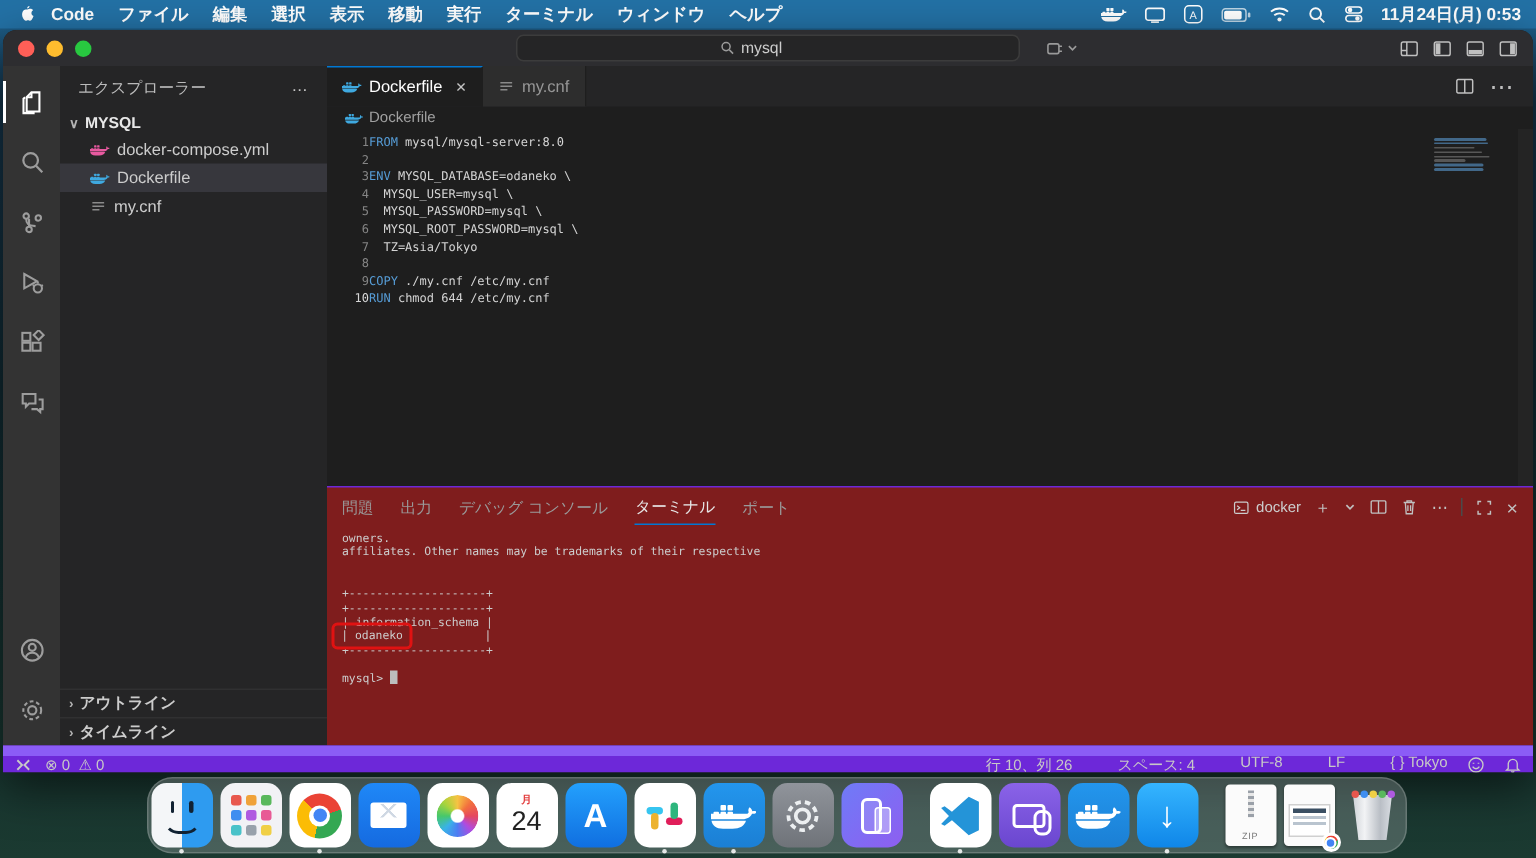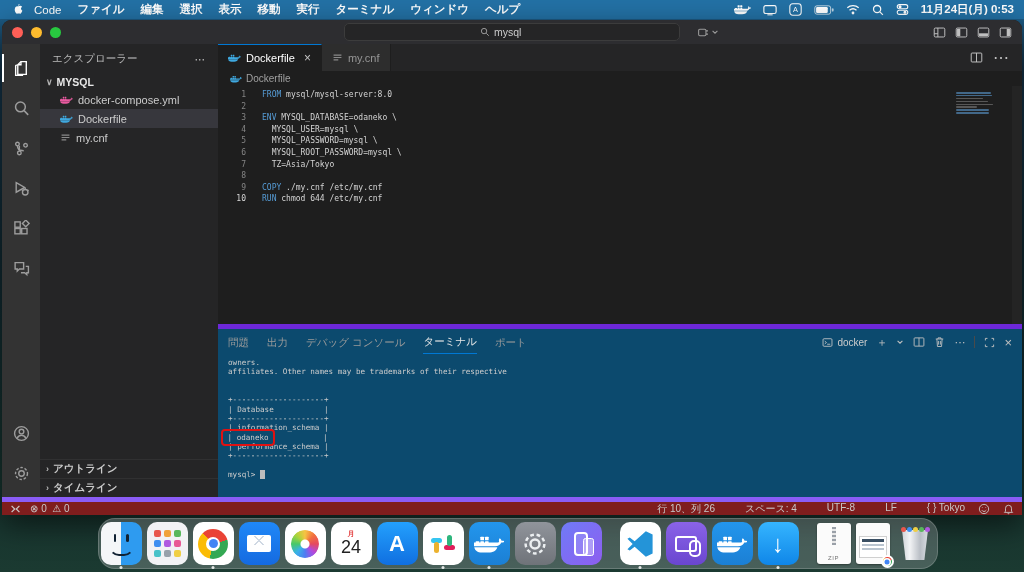--- a/index.html
+++ b/index.html
@@ -4,21 +4,21 @@
 <style>
   * { margin:0; padding:0; box-sizing:border-box; }
   html,body { width:1024px; height:572px; overflow:hidden; font-family:"Liberation Sans", sans-serif; }
   .desktop { position:relative; width:1024px; height:572px;
     background:linear-gradient(180deg,#27709f 0%,#1d5c86 3%,#143247 12%,#102830 45%,#15312e 78%,#1b3a31 100%); }
 
   
   .menubar { position:absolute; top:0; left:0; right:0; height:19px; background:#2371a5;
     display:flex; align-items:center; color:#fff; font-size:11.5px; padding:0 10px; }
   .menubar .apple { width:14px; display:flex; justify-content:center; margin-right:10px; }
-  .menubar .appname { font-weight:normal; margin-right:16px; }
+  .menubar .appname { font-weight:bold; margin-right:16px; }
   .menu-item { margin-right:16px; font-weight:700; white-space:nowrap; }
   .mb-right { margin-left:auto; display:flex; align-items:center; gap:12px; }
   .mb-ico { display:flex; align-items:center; }
   .mb-clock { font-weight:600; white-space:nowrap; }
 
   
   .vswindow { position:absolute; top:20px; left:2px; right:2px; bottom:57px;
     background:#1e1e1e; border-radius:9px 9px 0 0; display:flex; flex-direction:column;
     box-shadow:0 10px 30px rgba(0,0,0,.55); overflow:hidden; }
   .titlebar { height:24px; background:#2d2d30; display:flex; align-items:center; position:relative; flex:0 0 auto; }
@@ -58,44 +58,44 @@
   .tabsrow { height:27px; background:#252526; display:flex; flex:0 0 auto; position:relative; }
   .tab { display:flex; align-items:center; gap:5px; padding:0 10px; font-size:11px; color:#969696; background:#2d2d2d; border-right:1px solid #1e1e1e; }
   .tab.active { background:#1e1e1e; color:#ffffff; border-top:1.5px solid #0078d4; }
   .tab .close { margin-left:4px; color:#c5c5c5; font-size:12px; }
   .tabs-actions { margin-left:auto; display:flex; align-items:center; gap:10px; padding-right:12px; color:#c0c0c0; }
   .breadcrumb { height:15px; background:#1e1e1e; display:flex; align-items:center; gap:4px; padding-left:12px; font-size:10px; color:#a0a0a0; flex:0 0 auto; }
   .codearea { flex:1; position:relative; background:#1e1e1e; overflow:hidden; font-family:"DejaVu Sans Mono",monospace; }
   .codelines { position:absolute; top:3px; left:0; right:0; }
   .cline { display:flex; height:11.6px; line-height:11.6px; font-size:8px; white-space:pre; }
   .cline .ln { width:28px; text-align:right; color:#858585; flex:0 0 auto; }
-  .cline .lc { padding-left:16px; color:#d4d4d4; }
+  .cline .lc { padding-left:0; color:#d4d4d4; }
   .cline .kw { color:#569cd6; }
   .cline.current .ln { color:#d7d7d7; }
   .minimap { position:absolute; top:6px; right:16px; width:50px; }
   .mmbar { height:1.6px; margin-bottom:1.3px; background:#6b6b6b; opacity:.75; border-radius:1px; }
   .mmbar.kw { background:#4f82ad; }
   .mscroll { position:absolute; top:0; right:0; width:10px; height:100%; background:rgba(110,110,110,.08); }
 
   
-  .panel { height:173px; background:#0c4a6e; border-top:5px solid #6d28d9; display:flex; flex-direction:column; flex:0 0 auto; }
+  .panel { height:173px; background:#7f1d1d; border-top:1px solid #6d28d9; display:flex; flex-direction:column; flex:0 0 auto; }
   .paneltop { height:26px; display:flex; align-items:center; padding:0 10px; flex:0 0 auto; }
   .ptab { font-size:10.5px; color:#9a9a9a; margin-right:18px; padding:5px 0 4px; white-space:nowrap; }
   .ptab.active { color:#e7e7e7; border-bottom:1.5px solid #0078d4; }
   .panel-actions { margin-left:auto; display:flex; align-items:center; gap:9px; color:#c0c0c0; font-size:11px; }
   .pa-proc { display:flex; align-items:center; gap:4px; font-size:10px; color:#cccccc; }
   .pa-div { width:1px; height:12px; background:#4a4a4a; }
   .termwrap { flex:1; padding:3px 0 0 10px; font-family:"DejaVu Sans Mono",monospace; overflow:hidden; }
   .tline { height:9.35px; line-height:9.35px; font-size:7.6px; color:#cccccc; white-space:pre; }
   .redbox { display:inline-block; border:2.5px solid #e01212; border-radius:4px;
     padding:2px 4.5px; margin:-4.5px -7px; position:relative; z-index:3; }
   .tcursor { display:inline-block; width:4.6px; height:8.4px; background:#bdbdbd; vertical-align:-1px; }
 
   
-  .statusbar { height:18px; background:#7f1d1d; border-top:5px solid #8b5cf6; display:flex; align-items:center;
+  .statusbar { height:18px; background:#6d28d9; border-top:7px solid #8b5cf6; display:flex; align-items:center;
     color:#c8c8c8; font-size:10px; padding:0 8px; flex:0 0 auto; }
   .st-left { display:flex; align-items:center; gap:9px; }
   .st-right { margin-left:auto; display:flex; align-items:center; gap:13px; }
   .st-item { white-space:nowrap; }
 
   
   .dock { position:absolute; left:98px; bottom:3px; width:840px; height:51px; border-radius:17px;
     background:rgba(160,170,170,.34); border:1px solid rgba(255,255,255,.18);
     display:flex; align-items:center; justify-content:center; gap:5px; padding:0 6px; }
   .dock-item { position:relative; width:41px; height:41px; display:flex; align-items:center; justify-content:center; }
@@ -569,25 +569,23 @@
                 </svg>
               <span style="font-size:13px;">×</span>
             </span>
           </div>
           <div class="termwrap" id="terminal">
               <div class="tline">owners.</div>
               <div class="tline">affiliates. Other names may be trademarks of their respective</div>
               <div class="tline">&nbsp;</div>
               <div class="tline">&nbsp;</div>
               <div class="tline">+--------------------+</div>
-              <div class="tline">| Database           |</div>
               <div class="tline">+--------------------+</div>
               <div class="tline">| information_schema |</div>
               <div class="tline"><span class="redbox" style="border-color: rgb(224, 18, 18);">| odaneko</span>            |</div>
-              <div class="tline">| performance_schema |</div>
               <div class="tline">+--------------------+</div>
               <div class="tline">&nbsp;</div>
               <div class="tline">mysql&gt; <span class="tcursor"></span></div>
             </div>
         </div>
       </div>
     </div>
 
     <div class="statusbar">
       <span class="st-left">

